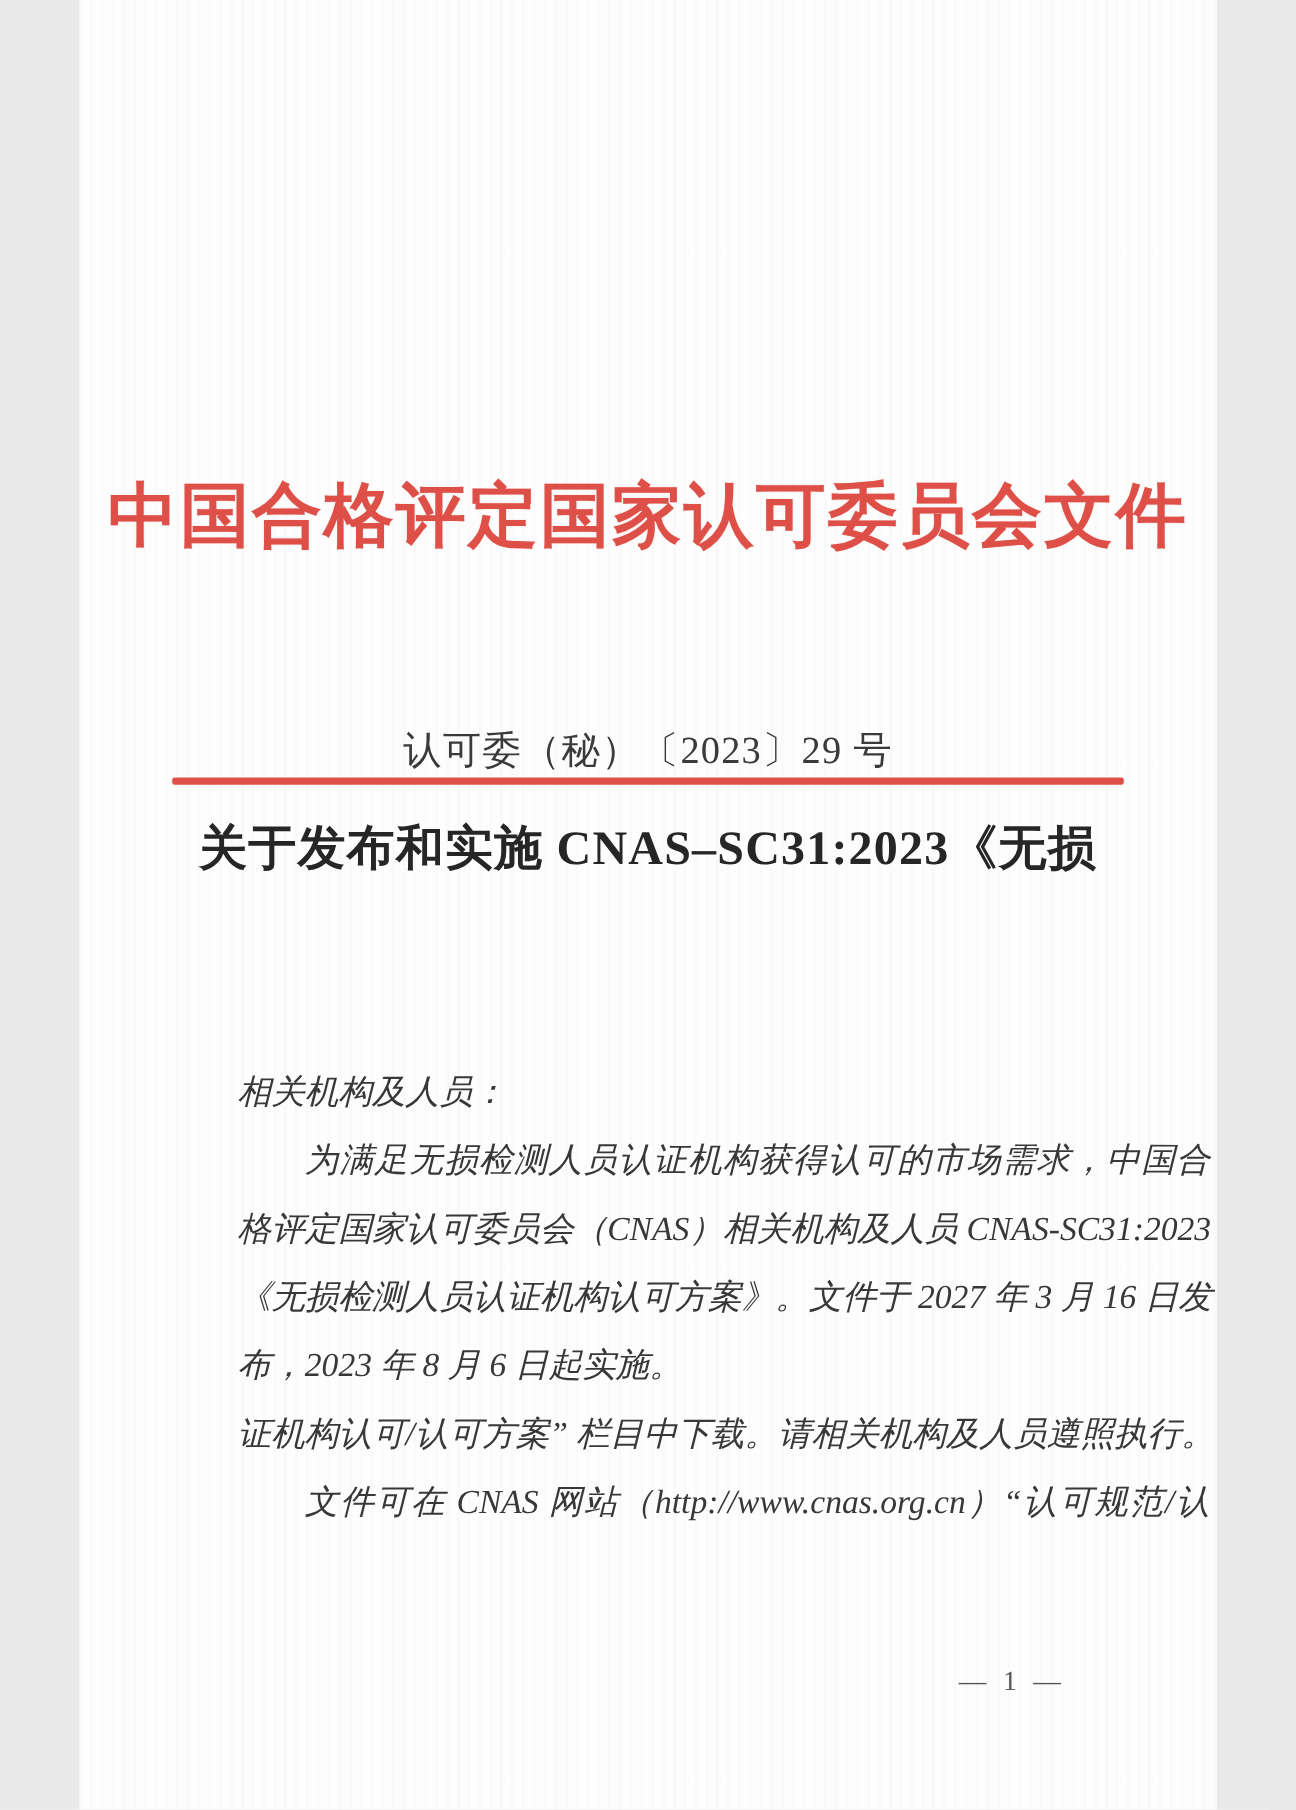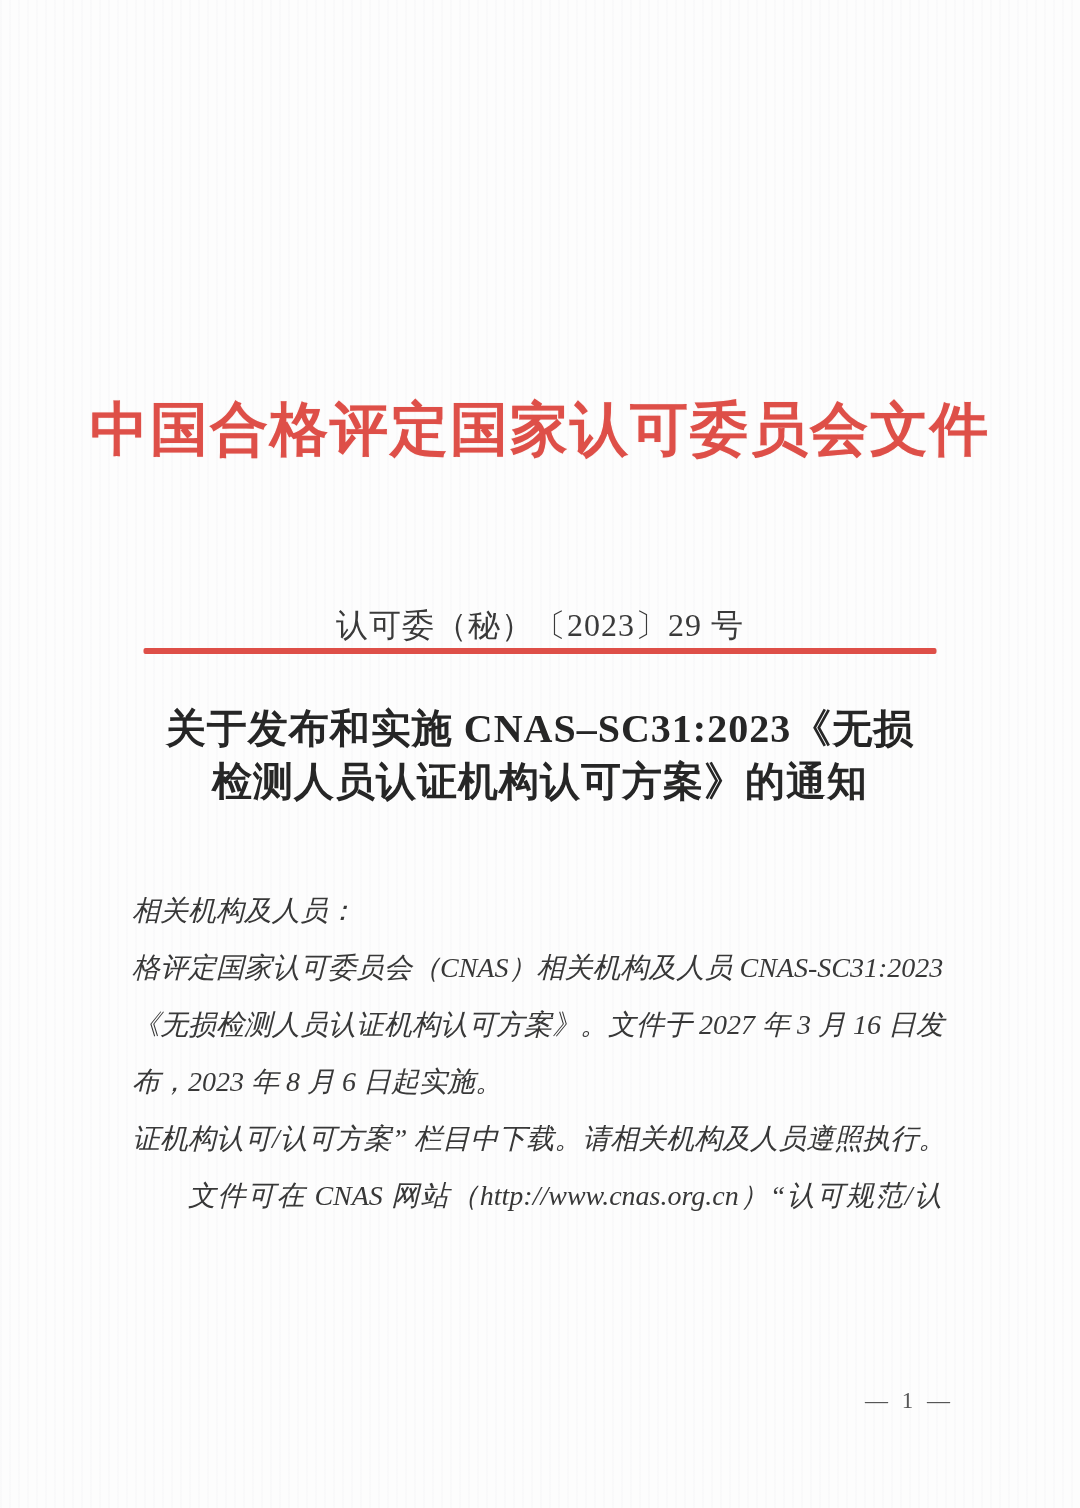--- a/index.html
+++ b/index.html
@@ -1,21 +1,21 @@
 <!DOCTYPE html>
 <html><head>
 <meta charset="utf-8">
 <style>
   * { margin: 0; padding: 0; box-sizing: border-box; }
   html, body { background: #e9e9e9; }
   body { font-family: "Liberation Serif", "DejaVu Serif", serif; }
 
   .page {
     position: relative;
-    width: 1080px;
+    width: 948px;
     height: 1508px;
     margin: 0 auto;
     background-color: #fdfdfd;
     
     background-image: repeating-linear-gradient(90deg,
       rgba(205,205,215,0.07) 0px, rgba(205,205,215,0.07) 2px,
       rgba(255,255,255,0) 2px, rgba(255,255,255,0) 9px);
     overflow: hidden;
   }
 
@@ -50,21 +50,21 @@
     top: 648px;
     left: 50%;
     transform: translateX(-50%);
     width: 793px;
     height: 6px;
     border-radius: 2px;
   }
 
   .notice-title {
     position: absolute;
-    top: 702px;
+    top: 680px;
     left: 0;
     width: 100%;
     text-align: center;
     color: #262626;
   }
   .notice-title .t-line {
     font-size: 40px;
     font-weight: 700;
     line-height: 53px;
     letter-spacing: 1px;
@@ -111,25 +111,25 @@
 <div class="page" style="background-color: rgb(253, 253, 253);">
 
   <div class="org-title" style="color: rgb(222, 79, 72);">中国合格评定国家认可委员会文件</div>
 
   <div class="doc-number">认可委（秘）〔2023〕29 号</div>
 
   <div class="red-line" style="background-color: rgb(222, 79, 72);"></div>
 
   <div class="notice-title">
     <div class="t-line">关于发布和实施 CNAS–SC31:2023《无损</div>
-    <div class="t-line">检测人员认证机构认可方案》的通知</div>
   </div>
 
   <div class="doc-body">
       <div class="body-line last">相关机构及人员：</div>
+      <div class="body-line indent">为满足无损检测人员认证机构获得认可的市场需求，中国合</div>
       <div class="body-line">格评定国家认可委员会（CNAS）相关机构及人员 CNAS-SC31:2023</div>
       <div class="body-line">《无损检测人员认证机构认可方案》。文件于 2027 年 3 月 16 日发</div>
       <div class="body-line last">布，2023 年 8 月 6 日起实施。</div>
       <div class="body-line last">证机构认可/认可方案” 栏目中下载。请相关机构及人员遵照执行。</div>
       <div class="body-line indent">文件可在 CNAS 网站（http://www.cnas.org.cn）“认可规范/认</div>
     </div>
 
   <div class="page-number">— 1 —</div>
 
 </div>

